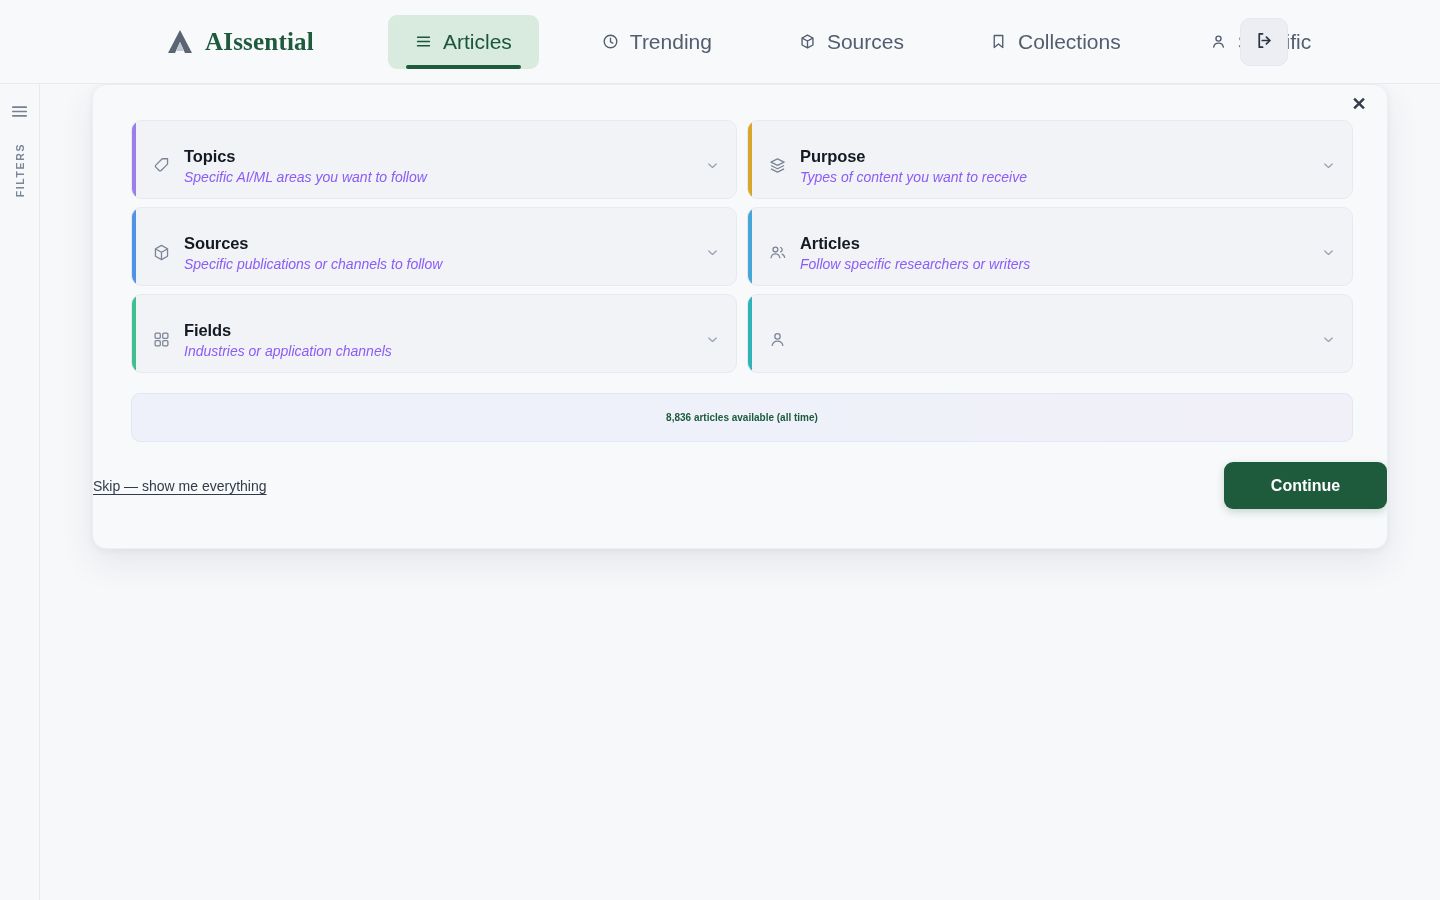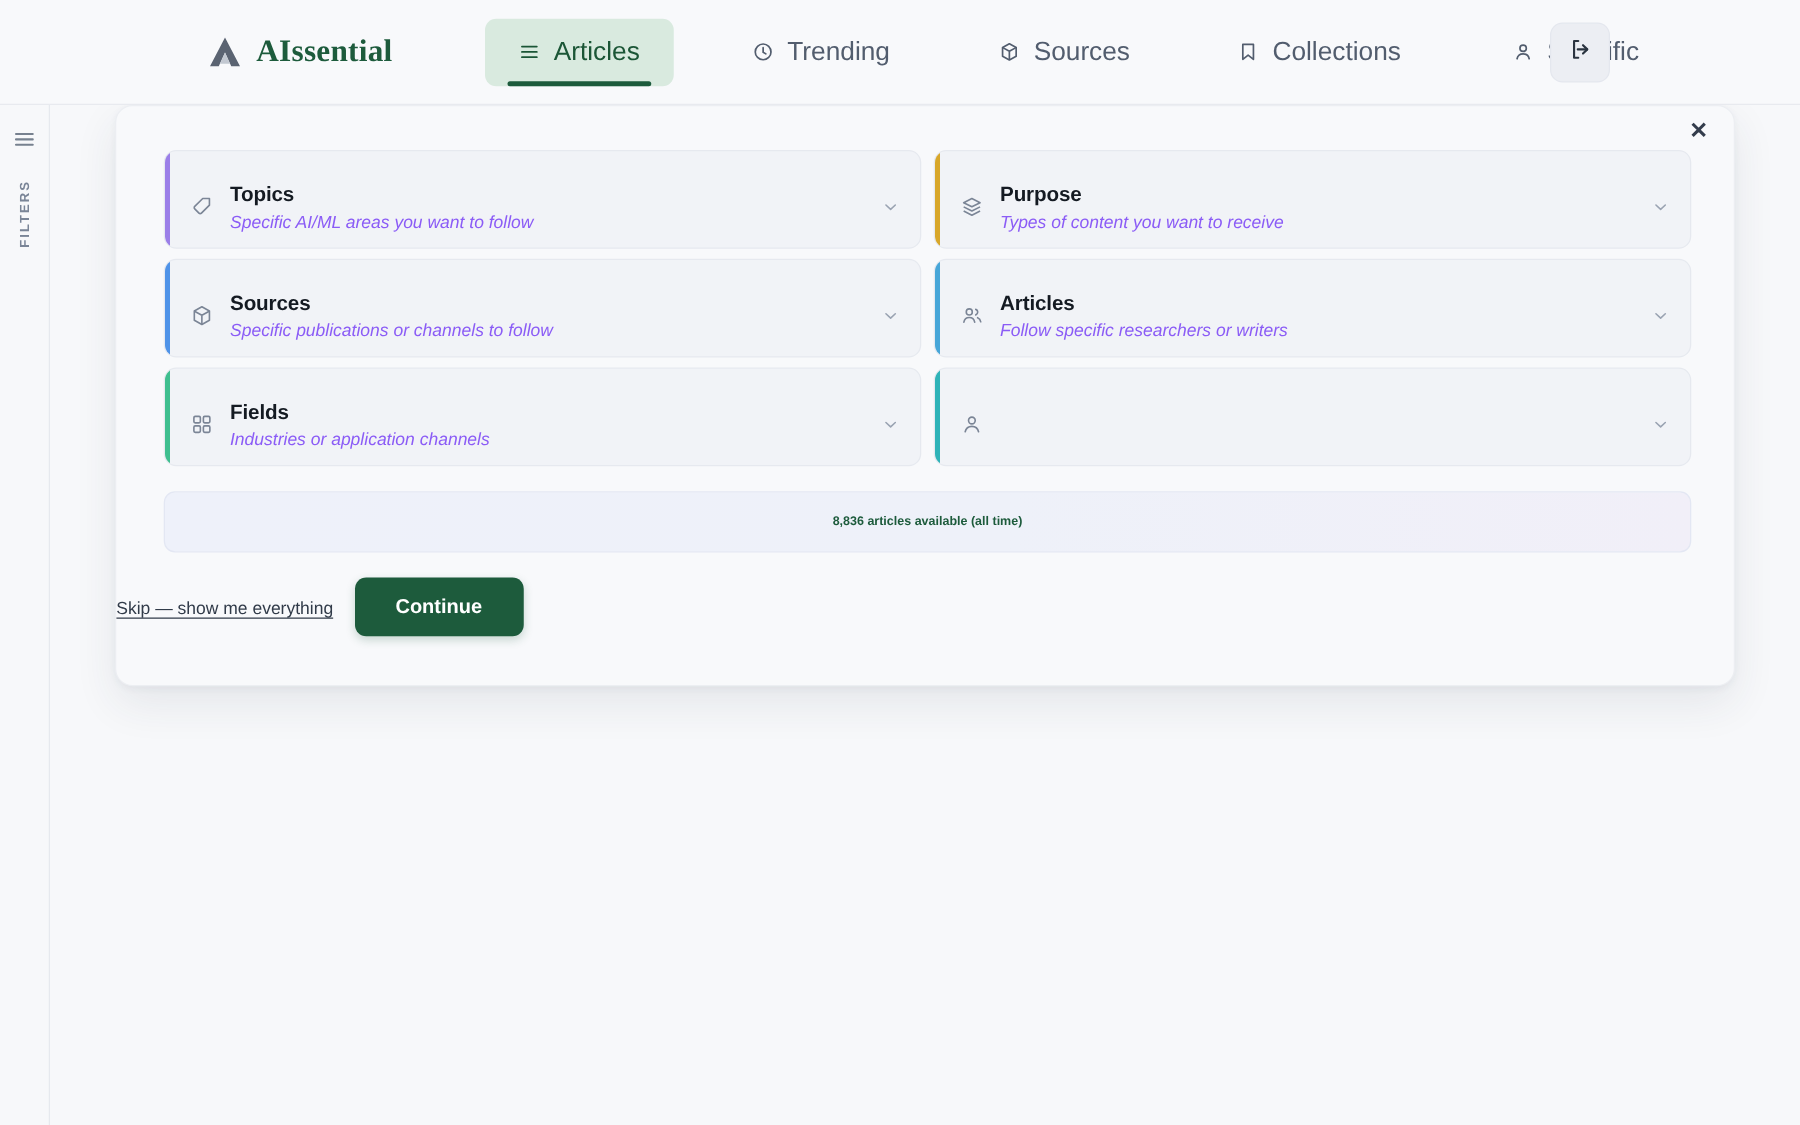--- a/index.html
+++ b/index.html
@@ -226,33 +226,33 @@
     font-weight: 700;
     color: #1d5b3c;
   }
 
   .actions {
     position: absolute;
     left: 0; right: 0;
     top: 377px;
     display: flex;
     align-items: center;
-    justify-content: flex-start;
+    justify-content: space-between;
     gap: 17px;
   }
   .skip-link {
     font-size: 14px;
     color: #313b49;
     text-decoration: underline;
     text-underline-offset: 3px;
     cursor: pointer;
     white-space: nowrap;
   }
   .continue-btn {
-    width: 135px;
+    width: 163px;
     height: 47px;
     border-radius: 9px;
     background: #1d5b3c;
     color: #ffffff;
     font-size: 16px;
     font-weight: 700;
     border: none;
     cursor: pointer;
     font-family: "Liberation Sans", sans-serif;
     box-shadow: 0 3px 8px rgba(29,91,60,.22);

